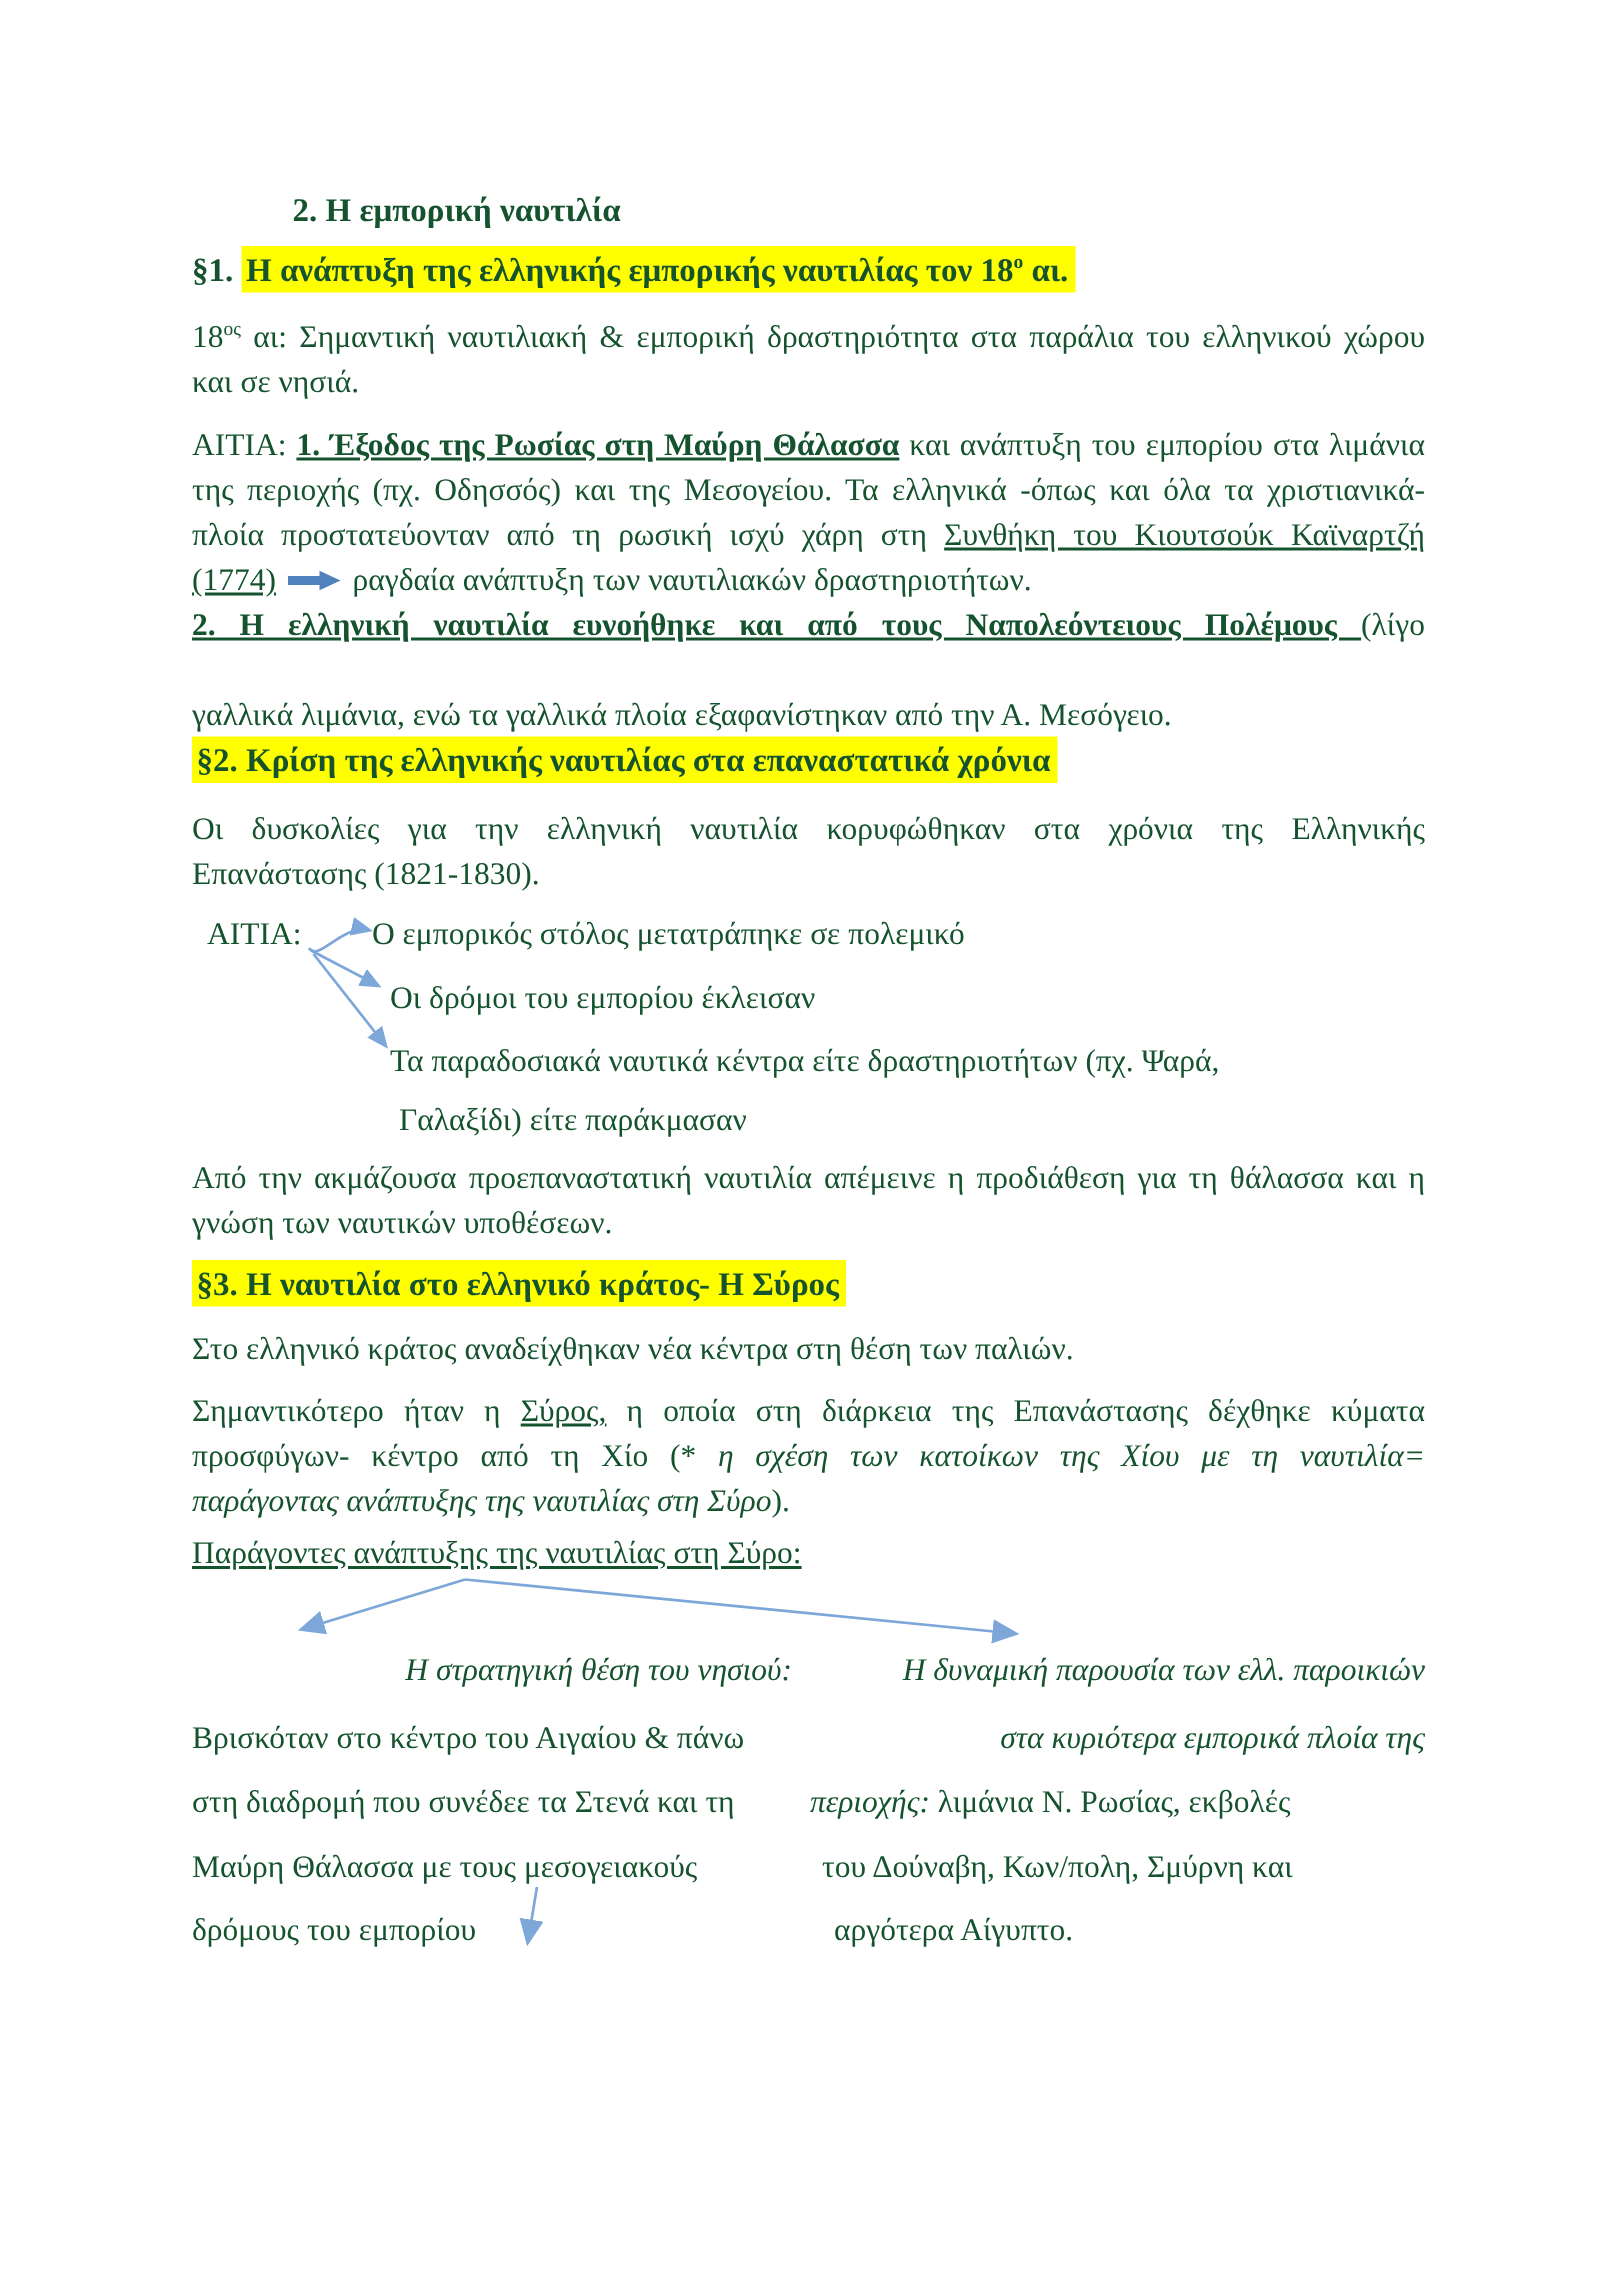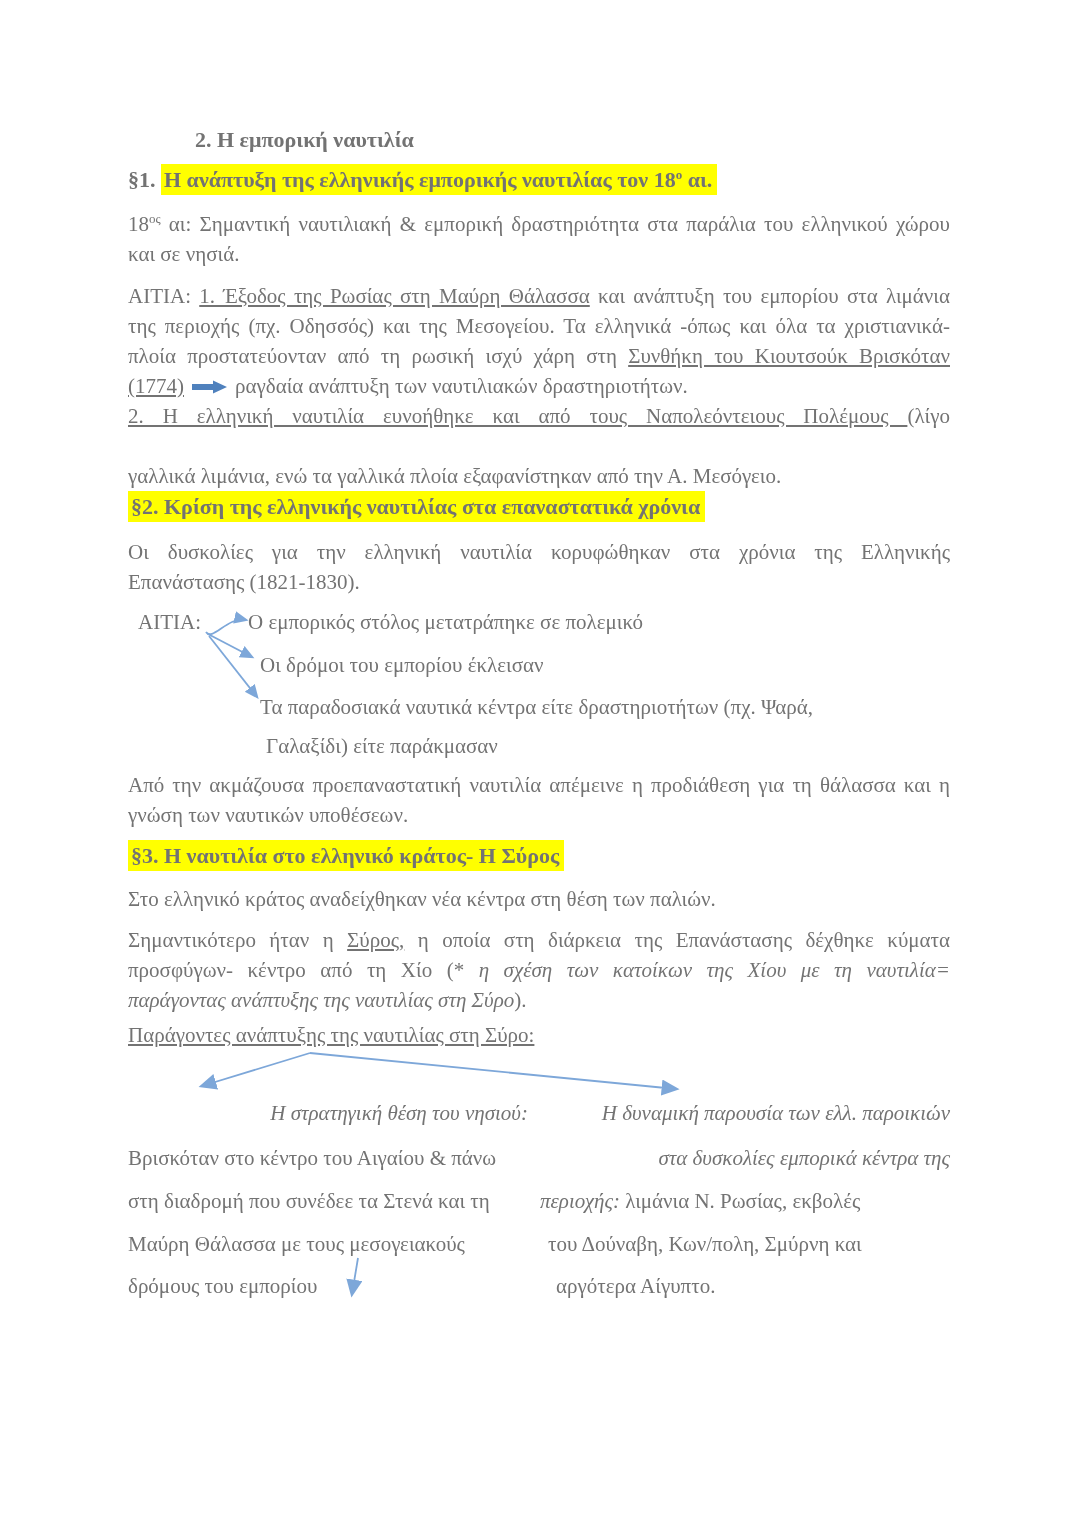--- a/index.html
+++ b/index.html
@@ -1,25 +1,25 @@
 <!DOCTYPE html>
 <html><head>
 <meta charset="utf-8">
 <style>
   html,body { margin:0; padding:0; background:#ffffff; }
   .page {
     position:relative; width:1080px; height:1527px; background:#ffffff;
     font-family:"Liberation Serif","DejaVu Serif",serif;
-    color:#737373; font-size:21px; overflow:hidden;
+    color:#14532d; font-size:21px; overflow:hidden;
   }
   .ln { position:absolute; left:128px; width:822px; height:30px; line-height:30px; white-space:nowrap; }
   .j  { text-align:justify; text-align-last:justify; white-space:normal; }
   .i  { font-style:italic;text-align:right; }
   .u  { text-decoration:underline; }
-  .bu { font-weight:normal; text-decoration:underline; }
+  .bu { font-weight:bold; text-decoration:underline; }
   .hd { font-size:22px; font-weight:bold; }
   .hl { background:#ffff00; padding:3px 5px 3px 3px; }
   .sup { vertical-align:super; font-size:13px; line-height:0; }
   .arrow-inline { vertical-align:-2px; margin:0 7px 0 8px; }
   svg.overlay { position:absolute; overflow:visible; }
 </style>
 </head>
 <body>
 
 <div class="page">
@@ -33,21 +33,21 @@
   <div class="ln j" style="top:209px">
     <span>18</span><span class="sup">ος</span><span> αι: Σημαντική ναυτιλιακή &amp; εμπορική δραστηριότητα στα παράλια του ελληνικού χώρου</span>
   </div>
   <div class="ln" style="top:239px">και σε νησιά.</div>
 
   <div class="ln j" style="top:281px">
     <span>ΑΙΤΙΑ: </span><span class="bu">1. Έξοδος της Ρωσίας στη Μαύρη Θάλασσα</span><span> και ανάπτυξη του εμπορίου στα λιμάνια</span>
   </div>
   <div class="ln j" style="top:311px">της περιοχής (πχ. Οδησσός) και της Μεσογείου. Τα ελληνικά -όπως και όλα τα χριστιανικά-</div>
   <div class="ln j" style="top:341px">
-    <span>πλοία προστατεύονταν από τη ρωσική ισχύ χάρη στη </span><span class="u">Συνθήκη του Κιουτσούκ Βρισκόταν</span>
+    <span>πλοία προστατεύονταν από τη ρωσική ισχύ χάρη στη </span><span class="u">Συνθήκη του Κιουτσούκ Καϊναρτζή</span>
   </div>
   <div class="ln" style="top:371px">
     <span class="u">(1774)</span><svg class="arrow-inline" width="36" height="16" viewBox="0 0 36 16">
         <path d="M0 5 H21 V1.5 L35 8 L21 14.5 V11 H0 Z" fill="#4f81bd"></path>
       </svg><span>ραγδαία ανάπτυξη των ναυτιλιακών δραστηριοτήτων.</span>
   </div>
 
   <div class="ln j" style="top:401px">
     <span class="bu">2. Η ελληνική ναυτιλία ευνοήθηκε και από τους Ναπολεόντειους Πολέμους </span><span>(λίγο</span>
   </div>
@@ -107,21 +107,21 @@
       </marker>
     </defs>
     <path d="M130 9 L22 42" fill="none" stroke="#7da7d9" stroke-width="1.8" marker-end="url(#ah2)"></path>
     <path d="M130 9 L496 45" fill="none" stroke="#7da7d9" stroke-width="1.8" marker-end="url(#ah2)"></path>
   </svg>
 
   <div class="ln i" style="top:1098px;width:400px">Η στρατηγική θέση του νησιού:</div>
   <div class="ln" style="top:1143px;width:400px">Βρισκόταν στο κέντρο του Αιγαίου &amp; πάνω</div>
 
   <div class="ln i" style="left:540px;top:1098px;width:410px">Η δυναμική παρουσία των ελλ. παροικιών</div>
-  <div class="ln i" style="left:540px;top:1143px;width:410px">στα δυσκολίες εμπορικά  κέντρα της</div>
+  <div class="ln i" style="left:540px;top:1143px;width:410px">στα κυριότερα εμπορικά  πλοία της</div>
 
   <div class="ln" style="top:1186px;width:400px">στη  διαδρομή που συνέδεε τα Στενά και τη</div>
   <div class="ln" style="left:540px;top:1186px;width:410px">
     <span class="i">περιοχής:</span><span> λιμάνια Ν. Ρωσίας, εκβολές</span>
   </div>
 
   <div class="ln" style="top:1229px;width:400px">Μαύρη Θάλασσα με τους μεσογειακούς</div>
   <div class="ln" style="left:548px;top:1229px;width:410px">του Δούναβη, Κων/πολη, Σμύρνη και</div>
 
   <div class="ln" style="top:1271px;width:400px">δρόμους  του εμπορίου</div>

